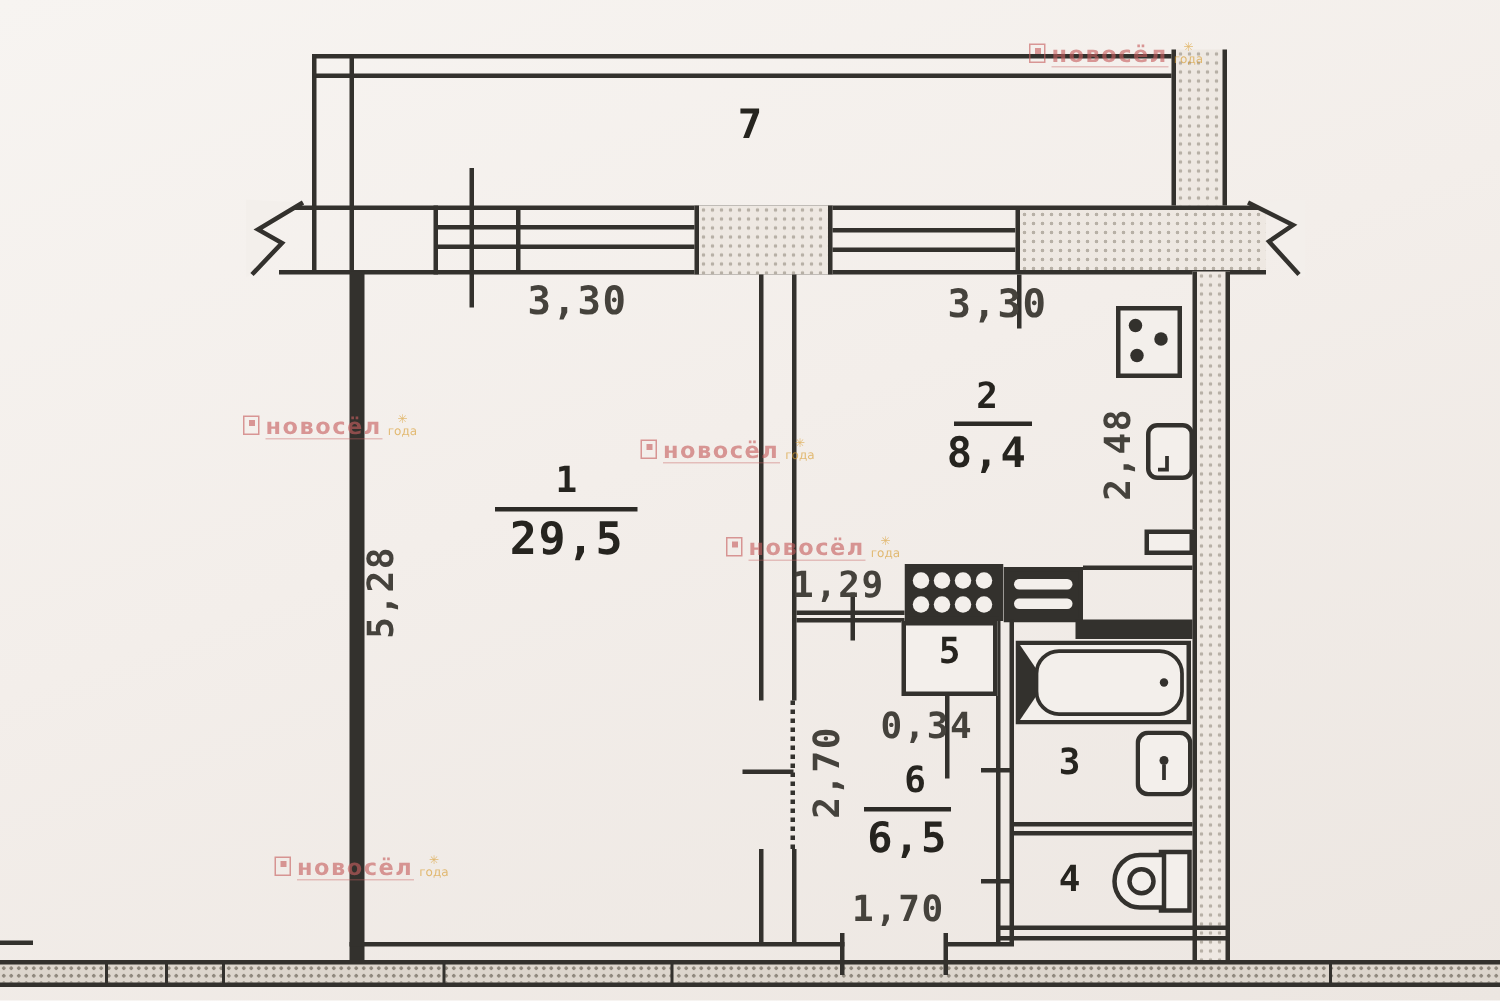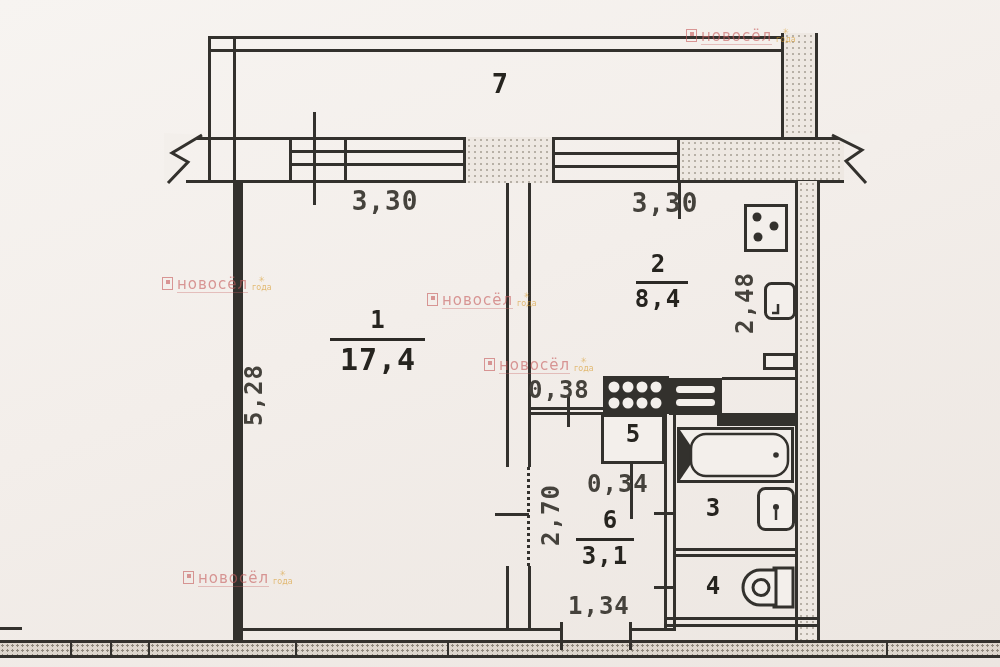--- a/index.html
+++ b/index.html
@@ -12,30 +12,30 @@
   
   .solid{background:#33312d;}
   .w-tb{border-top:3px solid #33312d;border-bottom:3px solid #33312d;box-sizing:border-box;}
   .w-lr{border-left:3px solid #33312d;border-right:3px solid #33312d;box-sizing:border-box;}
   .w-all{border:3px solid #33312d;box-sizing:border-box;background:#f3efeb;}
   .stip{background-image:radial-gradient(#b7b0a6 1px, rgba(0,0,0,0) 1.4px);background-size:6px 6px;background-color:#eee8e2;}
   .stip2{background-image:radial-gradient(#8f887d 1px, rgba(0,0,0,0) 1.3px);background-size:5px 5px;background-color:#ddd6cd;}
   
   .dim{font-weight:700;font-size:24px;color:#45423c;letter-spacing:1px;white-space:nowrap;}
   .num{font-weight:700;font-size:24px;color:#26241f;}
-  .area{font-weight:700;font-size:24px;color:#26241f;letter-spacing:1px;}
+  .area{font-weight:700;font-size:28px;color:#26241f;letter-spacing:1px;}
   .big{font-size:30px;}
   .ctr{text-align:center;}
   .frule{height:3px;background:#2c2a26;}
   .vdim{transform:translate(-50%,-50%) rotate(-90deg);transform-origin:center;}
   
   .wm{display:flex;align-items:flex-start;gap:4px;opacity:.62;pointer-events:none;}
   .wm .logo{width:11px;height:13px;border:1.5px solid #c75f5f;box-sizing:border-box;margin-top:1px;}
   .wm .logo i{display:block;width:4px;height:4px;margin:2px auto 0;background:#c75f5f;}
-  .wm .brand{font-family:"DejaVu Sans",sans-serif;font-weight:400;font-size:15px;color:#c75f5f;letter-spacing:1px;border-bottom:1px solid rgba(199,95,95,.55);line-height:16px;}
+  .wm .brand{font-family:"DejaVu Sans",sans-serif;font-weight:700;font-size:15px;color:#c75f5f;letter-spacing:1px;border-bottom:1px solid rgba(199,95,95,.55);line-height:16px;}
   .wm .or{display:flex;flex-direction:column;align-items:center;color:#d89a2a;font-size:8px;line-height:8px;font-family:"DejaVu Sans",sans-serif;}
 </style>
 </head>
 <body>
 
 <div id="stage">
 
   <div class="abs w-tb" style="left:208px;top:36px;width:610px;height:16px;"></div>
   <div class="abs w-lr" style="left:208px;top:36px;width:28px;height:146px;"></div>
   <div class="abs w-lr stip" style="left:781px;top:33px;width:37px;height:104px;"></div>
@@ -142,41 +142,41 @@
     <path d="M19,23 L19,33" stroke="#33312d" stroke-width="2.5"></path>
   </svg>
   <svg class="abs" style="left:736px;top:565px;" width="59" height="45" viewBox="0 0 59 45">
     <rect x="38" y="3" width="19" height="39" fill="#f3efeb" stroke="#33312d" stroke-width="3"></rect>
     <path d="M40,5 L24,5 A17,17.5 0 0 0 24,40 L40,40 Z" fill="#f3efeb" stroke="#33312d" stroke-width="3"></path>
     <circle cx="25" cy="22.5" r="8" fill="none" stroke="#33312d" stroke-width="3"></circle>
   </svg>
 
   <div class="abs num ctr" style="left:345px;top:306px;width:65px;">1</div>
   <div class="abs frule" style="left:330px;top:338px;width:95px;"></div>
-  <div class="abs area big ctr" style="left:328px;top:342px;width:100px;">17,4</div>
+  <div class="abs area big ctr" style="left:328px;top:342px;width:100px;">29,5</div>
 
   <div class="abs num ctr" style="left:628px;top:250px;width:60px;">2</div>
   <div class="abs frule" style="left:636px;top:281px;width:52px;"></div>
   <div class="abs area ctr" style="left:626px;top:285px;width:64px;">8,4</div>
 
   <div class="abs num ctr" style="left:615px;top:420px;width:36px;">5</div>
 
   <div class="abs num ctr" style="left:585px;top:506px;width:50px;">6</div>
   <div class="abs frule" style="left:576px;top:538px;width:58px;"></div>
-  <div class="abs area ctr" style="left:572px;top:542px;width:66px;">3,1</div>
+  <div class="abs area ctr" style="left:572px;top:542px;width:66px;">6,5</div>
 
   <div class="abs num ctr" style="left:698px;top:494px;width:30px;">3</div>
   <div class="abs num ctr" style="left:698px;top:572px;width:30px;">4</div>
 
   <div class="abs dim vdim" style="left:254px;top:395px;">5,28</div>
   <div class="abs dim vdim" style="left:745px;top:303px;">2,48</div>
-  <div class="abs dim" style="left:528px;top:376px;">0,38</div>
+  <div class="abs dim" style="left:528px;top:376px;">1,29</div>
   <div class="abs dim" style="left:587px;top:470px;">0,34</div>
   <div class="abs dim vdim" style="left:551px;top:515px;">2,70</div>
-  <div class="abs dim" style="left:568px;top:592px;">1,34</div>
+  <div class="abs dim" style="left:568px;top:592px;">1,70</div>
 
   <div class="abs wm" style="left:686px;top:28px;">
     <span class="logo">
         <i></i>
       </span>
     <span class="brand">новосёл</span>
     <span class="or">
         <span>✳</span>
         <span>года</span>
       </span>

